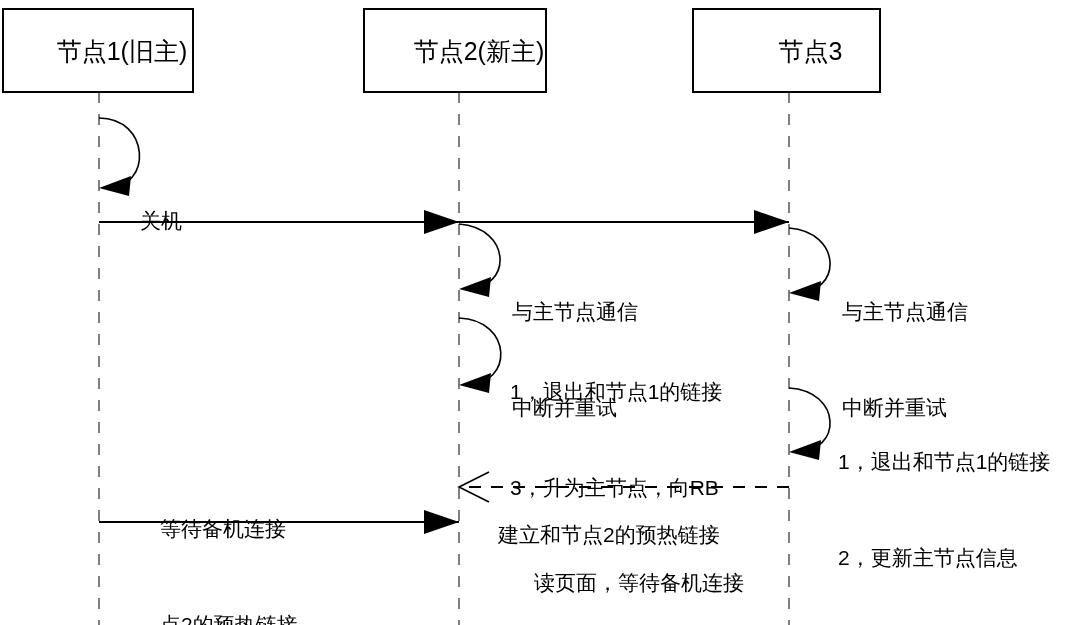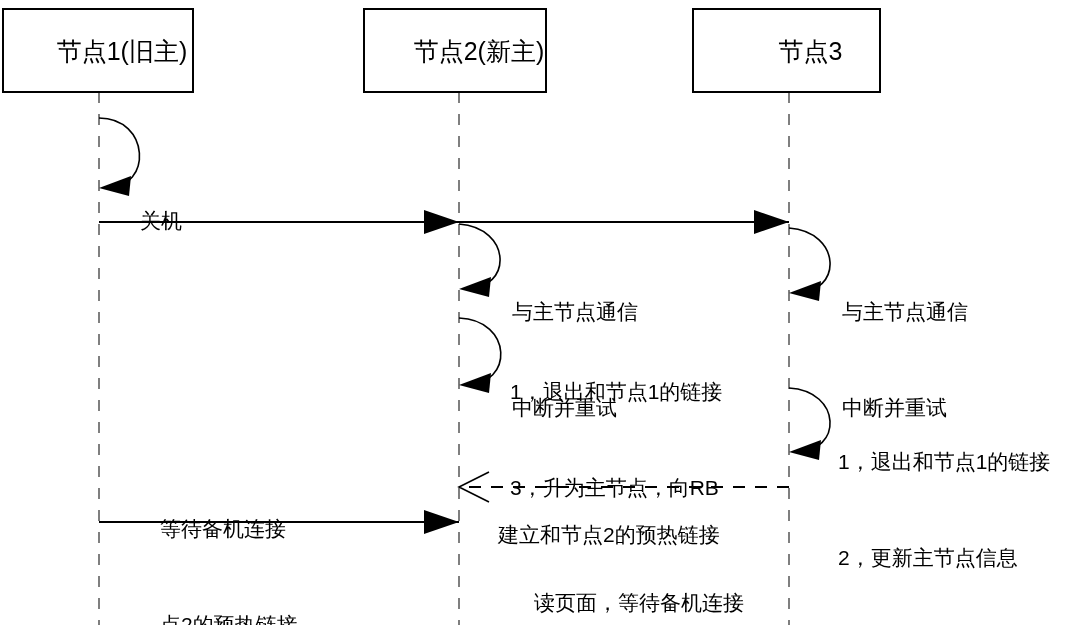--- a/index.html
+++ b/index.html
@@ -152,21 +152,21 @@
   </div>
 
   <div class="txt note center" style="left:842px; top:232px; width:230px;">
     <div>与主节点通信</div>
     <div>中断并重试</div>
   </div>
 
   <div class="txt note left" style="left:510px; top:312px; width:270px;">
     <div>1，退出和节点1的链接</div>
     <div>3，升为主节点，向RB</div>
-    <div style="text-align:center; width:258px;margin-top:20px;">读页面，等待备机连接</div>
+    <div style="text-align:center; width:258px;">读页面，等待备机连接</div>
   </div>
 
   <div class="txt note left" style="left:838px; top:382px; width:250px;">
     <div>1，退出和节点1的链接</div>
     <div>2，更新主节点信息</div>
   </div>
 
   <div class="txt note center" style="left:498px; top:455px; width:290px;">
     <div>建立和节点2的预热链接</div>
   </div>

